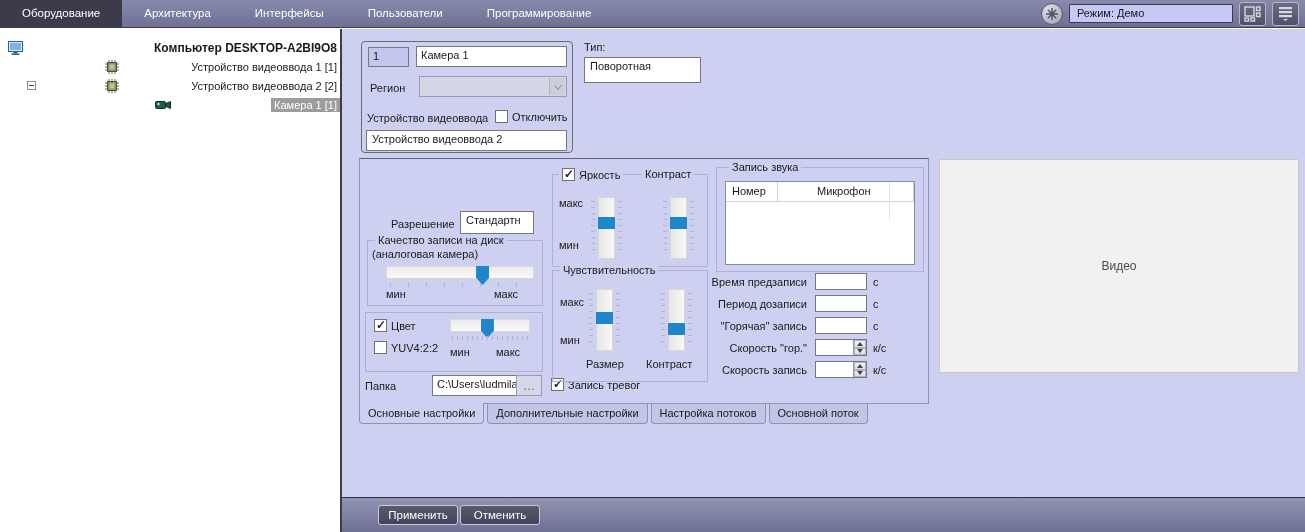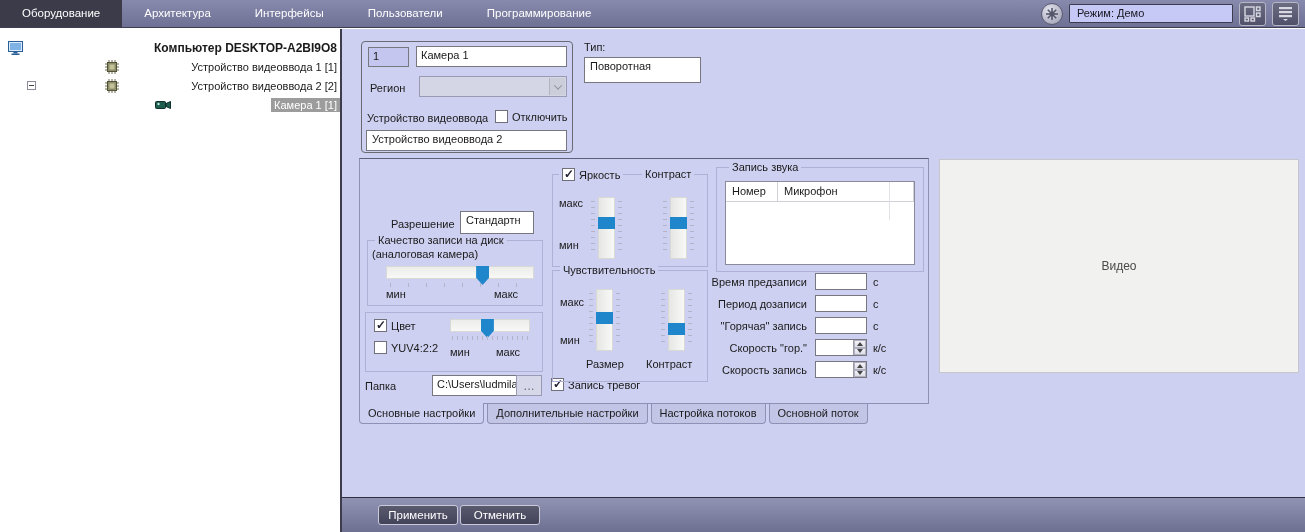--- a/index.html
+++ b/index.html
@@ -82,21 +82,21 @@
   .tabs { position:absolute; left:17px; top:375px; display:flex; gap:3px; }
   .tab { border:1px solid #8e90b4; border-top:none; border-radius:0 0 4px 4px;
     background:#c2c5e6; padding:3px 8px 4px; white-space:nowrap; }
   .tab.active { background:#cdd0f0; padding-top:4px; margin-top:-1px; }
 
   
   .audio-table { position:absolute; left:8px; top:13px; right:8px; bottom:6px; background:#fff; border:1px solid #8a8a9a; }
   .audio-head { display:flex; height:20px; border-bottom:1px solid #d0d0d8; }
   .audio-col { padding:3px 6px; border-right:1px solid #d0d0d8; white-space:nowrap; }
   .audio-col:first-child { width:52px; }
-  .audio-col:last-child { flex:1; }
+  .audio-col:last-child { flex:1;margin-left:33px; }
   .audio-sliver { position:absolute; top:0; bottom:44px; right:24px; width:1px; background:#e0e0e6; }
 
   
   .rf { position:absolute; left:300px; top:114px; width:250px; display:flex; flex-direction:column; gap:5px; }
   .rf-row { display:flex; align-items:center; height:17px; }
   .rf-label { width:155px; text-align:right; padding-right:8px; white-space:nowrap; }
   .rf-field { width:52px; height:17px; background:#fff; border:1px solid #77777f; position:relative; }
   .rf-unit { padding-left:6px; }
   .spin { position:absolute; right:0; top:0; bottom:0; width:13px; border-left:1px solid #9a9aa8;
     display:flex; flex-direction:column; }

